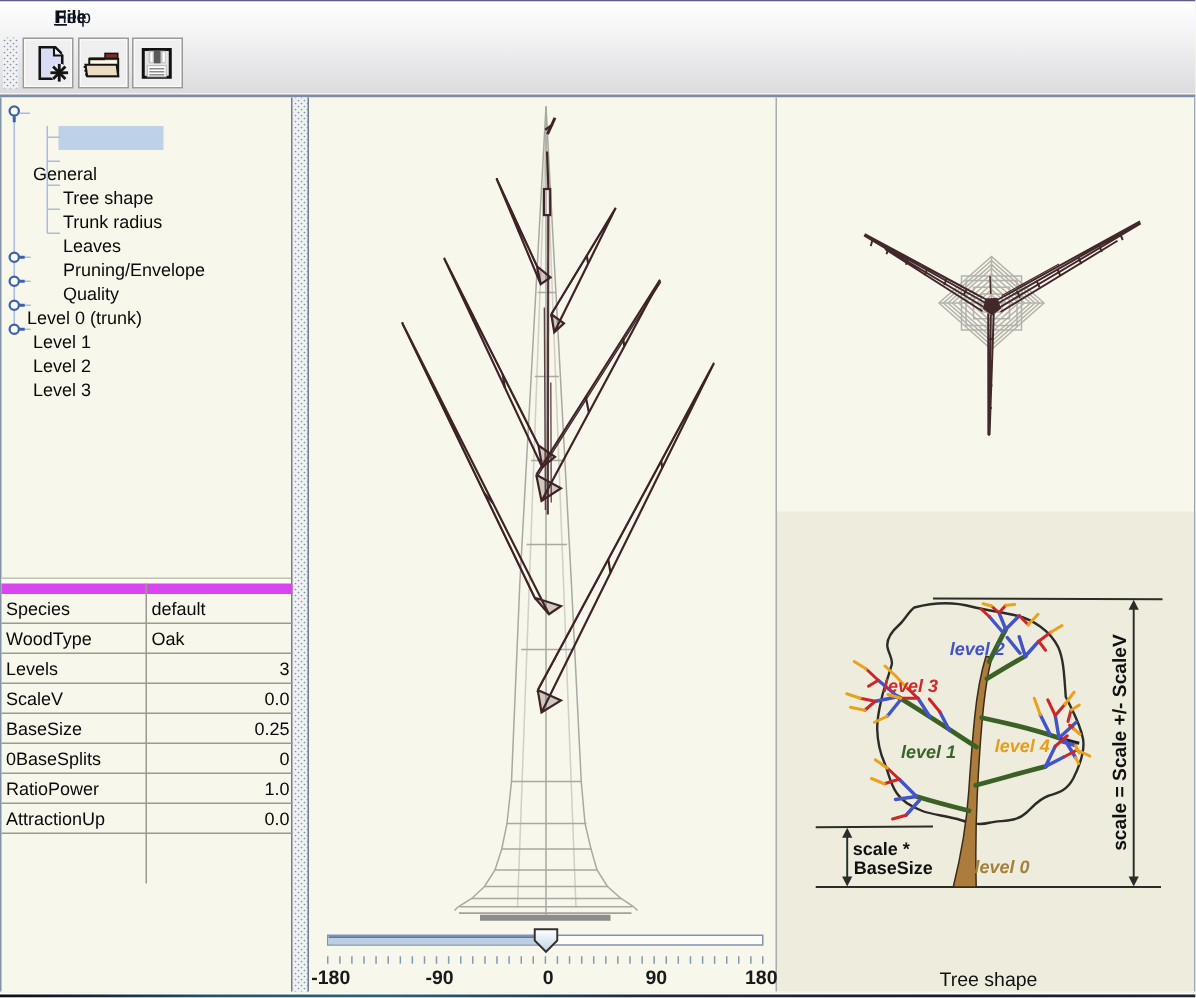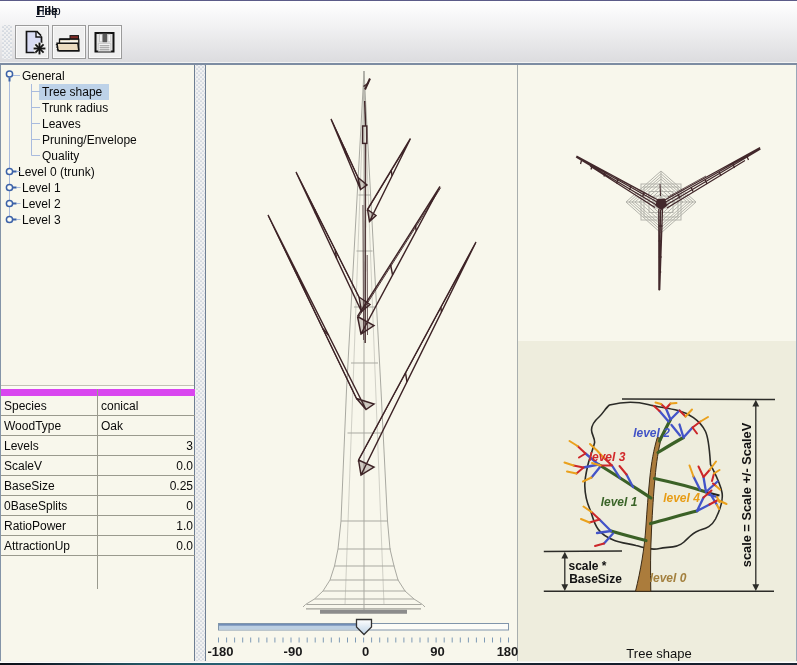--- a/index.html
+++ b/index.html
@@ -20,21 +20,21 @@
 .steelB { left:0; top:63px; width:797px; height:2px; background:#7d8ca2; }
 .content { left:0; top:65px; width:797px; height:596px; background:#f8f7ec; }
 .wedgeL { left:0; top:65px; width:1px; height:596px; background:#8494a8; }
 .wedgeR { left:796px; top:65px; width:1px; height:596px; background:#9aa7b8; }
 .divider { left:194px; top:65px; width:12px; height:596px; background:#f1f1f1; border-left:1px solid #6e7e92; border-right:1px solid #6e7e92; }
 .vline517 { left:517px; top:65px; width:1px; height:596px; background:#a8aeae; }
 .rpanelB { left:518px; top:341px; width:278px; height:320px; background:#eeeddd; }
 .botA { left:0; top:661px; width:797px; height:1px; background:#f2f2ee; }
 .botB { left:0; top:662px; width:797px; height:1px; background:#fdfdfd; }
 .botC { left:0; top:663px; width:797px; height:2px; background:linear-gradient(90deg,#0c1016 0%,#0e1420 3%,#235663 18%,#2b6377 32%,#1b2834 55%,#141c2b 80%,#1a2433 100%); }
-.trow { position:absolute; font-size:12px; color:#0a0a0a; height:16px; line-height:16px; white-space:nowrap; }
+.trow { position:absolute; font-size:12px; color:#0a0a0a; height:16px; line-height:16px; white-space:nowrap;margin-top:40px; }
 .hilite { left:39px; top:84px; width:70px; height:16px; background:#bdd2e8; }
 .tbl { left:1px; top:389px; width:194px; height:200px; border-top:7px solid #d946ef; }
 .tr { position:relative; width:194px; height:20px; border-bottom:1px solid #9a9a8e; font-size:12px; color:#0a0a0a; }
 .tn { position:absolute; left:3px; top:3px; }
 .tv { position:absolute; left:100px; top:3px; }
 .tvr { position:absolute; right:2px; top:3px; }
 .tcol { left:97px; top:389px; width:1px; height:200px; background:#9a9a8e; }
 svg.overlay { position:absolute; left:0; top:0; width:797px; height:665px; }
 </style>
 </head>
@@ -68,21 +68,21 @@
 <div class="trow" style="left:42px;top:116px;">Leaves</div>
 <div class="trow" style="left:42px;top:132px;">Pruning/Envelope</div>
 <div class="trow" style="left:42px;top:148px;">Quality</div>
 <div class="trow" style="left:18px;top:164px;">Level 0 (trunk)</div>
 <div class="trow" style="left:22px;top:180px;">Level 1</div>
 <div class="trow" style="left:22px;top:196px;">Level 2</div>
 <div class="trow" style="left:22px;top:212px;">Level 3</div>
 <div class="abs tbl">
 <div class="tr">
         <span class="tn">Species</span>
-        <span class="tv">conical</span>
+        <span class="tv">default</span>
       </div>
 <div class="tr">
         <span class="tn">WoodType</span>
         <span class="tv">Oak</span>
       </div>
 <div class="tr">
         <span class="tn">Levels</span>
         <span class="tvr">3</span>
       </div>
 <div class="tr">

